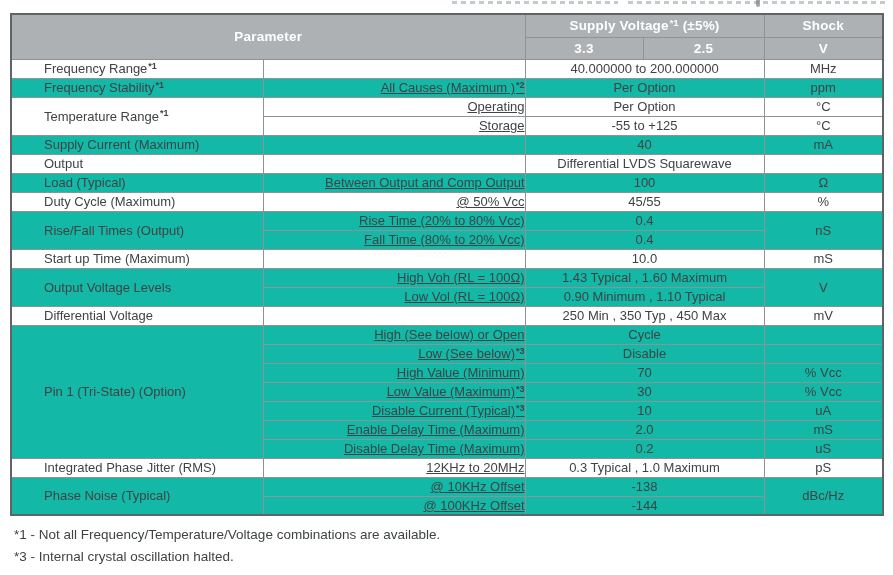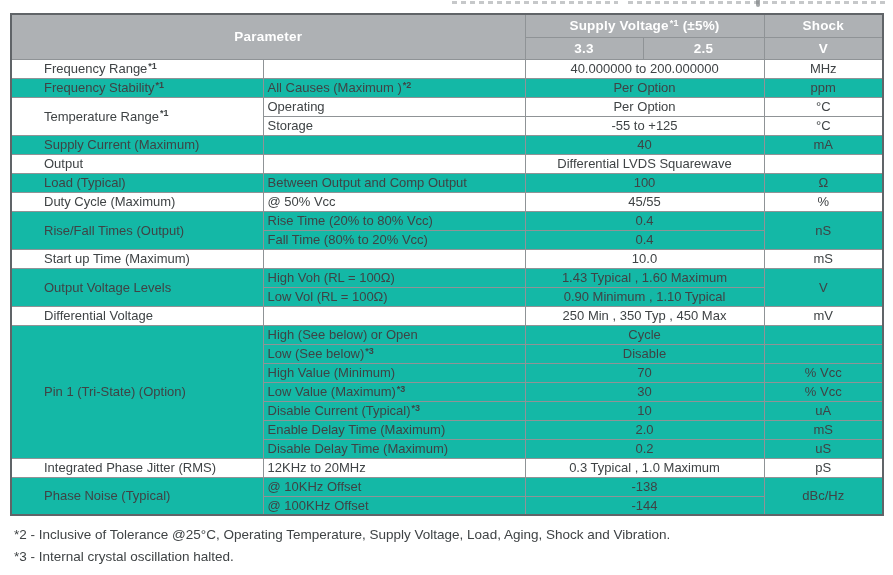--- a/index.html
+++ b/index.html
@@ -25,21 +25,21 @@
     font-size:13px; line-height:15px; overflow:hidden; white-space:nowrap; }
 
   thead th { background:#aeb1b4; color:#ffffff; font-weight:bold;
     text-align:center; font-size:13.5px; letter-spacing:.2px; }
   thead tr.h1 { height:23px; } thead tr.h2 { height:22px; }
 
   tbody tr { height:19px; }
   tbody tr.white td { background:#ffffff; }
   tbody tr.gray  td { background:#14b8a6; }
   td.param { text-align:left; padding-left:32px; }
-  td.sub   { text-align:left; padding-left:4px; }
+  td.sub   { text-align:right; padding-left:4px;text-decoration:underline; }
   td.value { text-align:center; }
   td.units { text-align:center; }
 
   sup { font-size:9px; line-height:0; vertical-align:baseline;
     position:relative; top:-0.5em; margin-left:1px; font-weight:600; }
   thead sup { color:#ffffff; }
 
   .footnotes { position:absolute; left:14px; top:524px; font-size:13.5px;
     line-height:22px; color:#3f4345; }
 </style>
@@ -201,17 +201,17 @@
           <td class="units" rowspan="2">dBc/Hz</td>
         </tr>
         <tr class="gray">
           <td class="sub">@ 100KHz Offset</td>
           <td class="value" colspan="2">-144</td>
         </tr>
       </tbody>
   </table>
 
   <div class="footnotes">
-    <div>*2 - Inclusive of Tolerance @25°C, Operating Temperature, Supply Voltage, Load, Aging, Shock and Vibration.</div>
+    <div>*1 - Not all Frequency/Temperature/Voltage combinations are available.</div>
     <div>*3 - Internal crystal oscillation halted.</div>
   </div>
 
 </div>
 
 </body></html>

